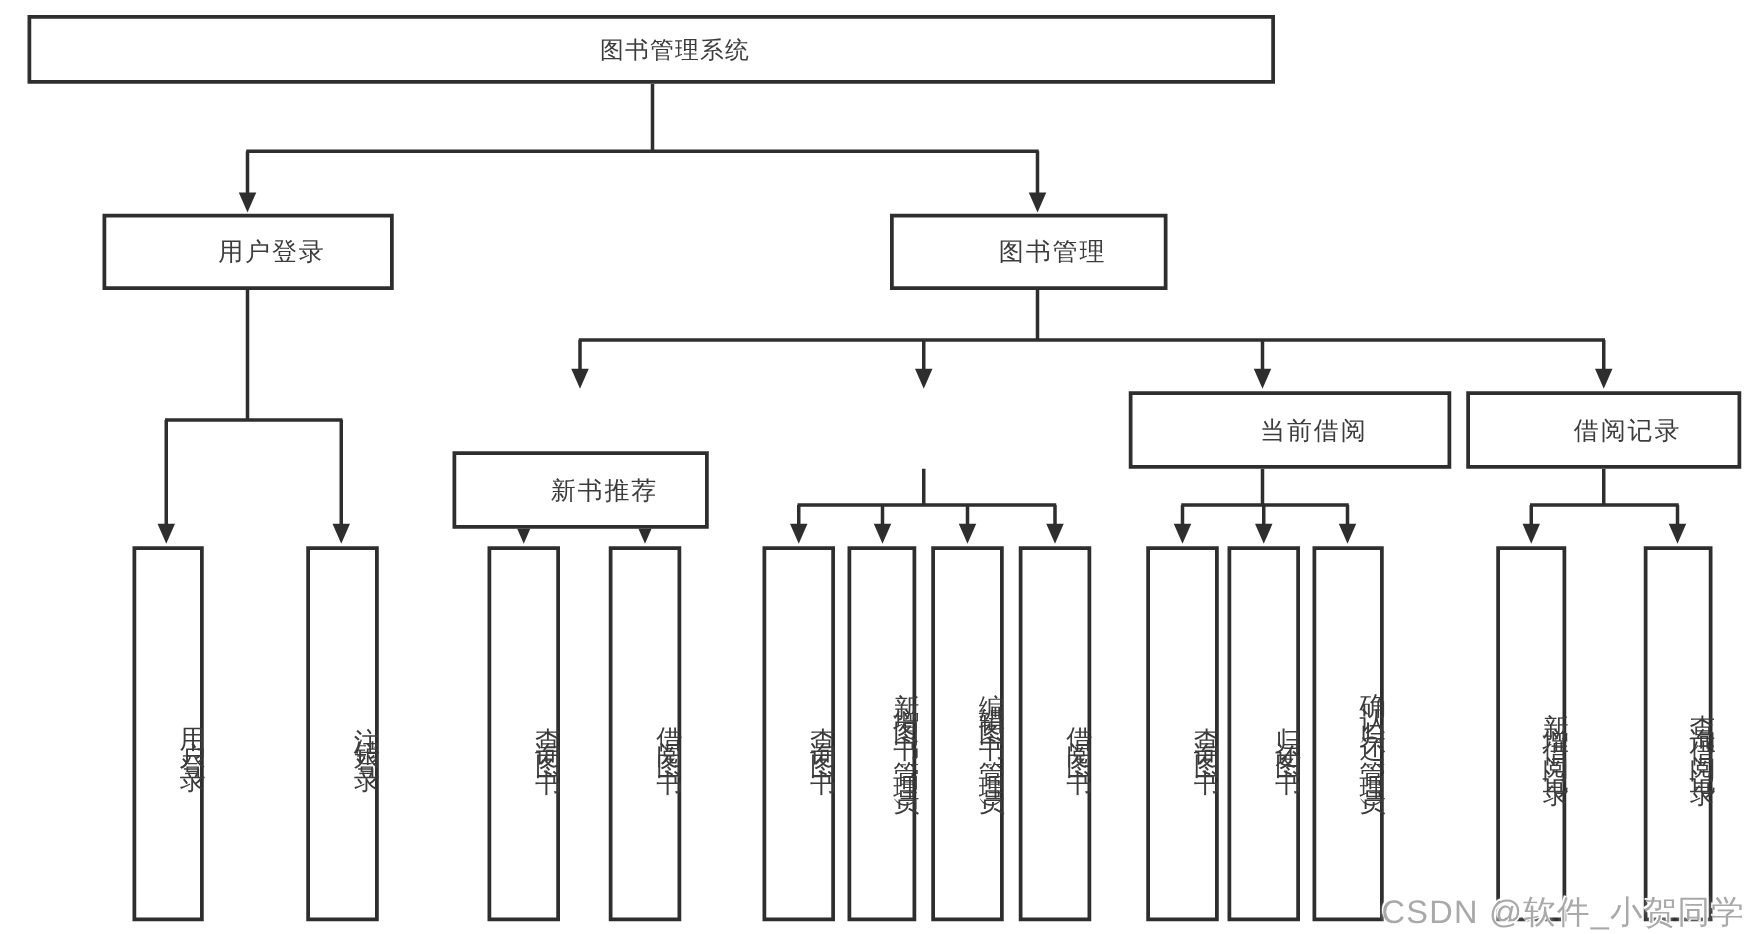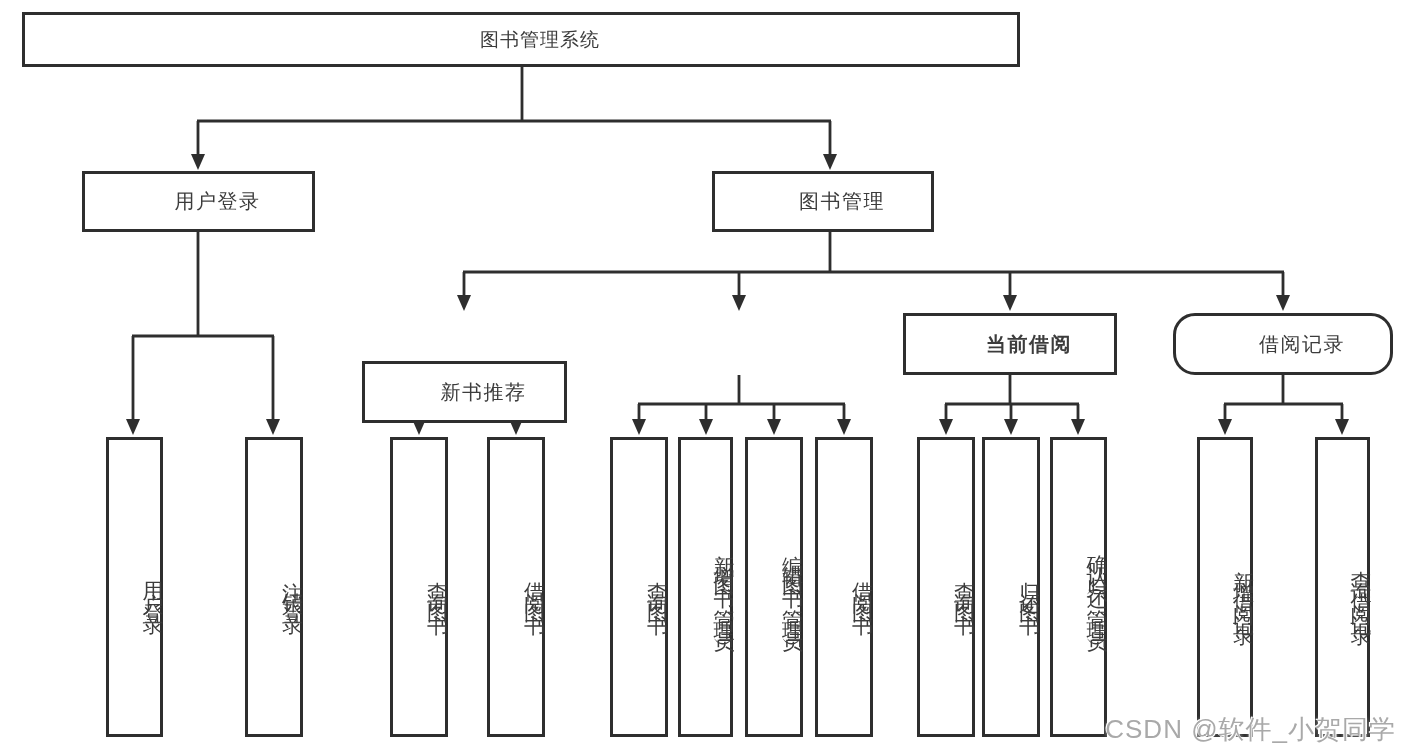--- a/index.html
+++ b/index.html
@@ -92,22 +92,22 @@
         <polygon points="1335,419 1349,419 1342,435" fill="#2e2e2e"></polygon>
       </g>
   </svg>
 
   <div class="node root-node" style="left:22px; top:12px; width:998px; height:55px;">图书管理系统</div>
 
   <div class="node h-node" style="left:82px; top:171px; width:233px; height:61px;">用户登录</div>
   <div class="node h-node" style="left:712px; top:171px; width:222px; height:61px;">图书管理</div>
 
   <div class="node h-node" style="left:362px; top:313px; width:205px; height:62px;margin-top:48px;">新书推荐</div>
-  <div class="node h-node" style="left:903px; top:313px; width:214px; height:62px;font-weight:bold;">当前借阅</div>
-  <div class="node h-node" style="left:1173px; top:313px; width:220px; height:62px;border-radius:22px;">借阅记录</div>
+  <div class="node h-node" style="left:903px; top:313px; width:258px; height:62px;">当前借阅</div>
+  <div class="node h-node" style="left:1173px; top:313px; width:220px; height:62px;">借阅记录</div>
 
   <div class="node v-node" style="left:106px; top:437px; width:57px; height:300px;">用户登录</div>
   <div class="node v-node" style="left:245px; top:437px; width:58px; height:300px;">注销登录</div>
 
   <div class="node v-node" style="left:390px; top:437px; width:58px; height:300px;">查询图书</div>
   <div class="node v-node" style="left:487px; top:437px; width:58px; height:300px;">借阅图书</div>
 
   <div class="node v-node" style="left:610px; top:437px; width:58px; height:300px;">查询图书</div>
   <div class="node v-node" style="left:678px; top:437px; width:55px; height:300px;">新增图书（管理员）</div>
   <div class="node v-node" style="left:745px; top:437px; width:58px; height:300px;">编辑图书（管理员）</div>

